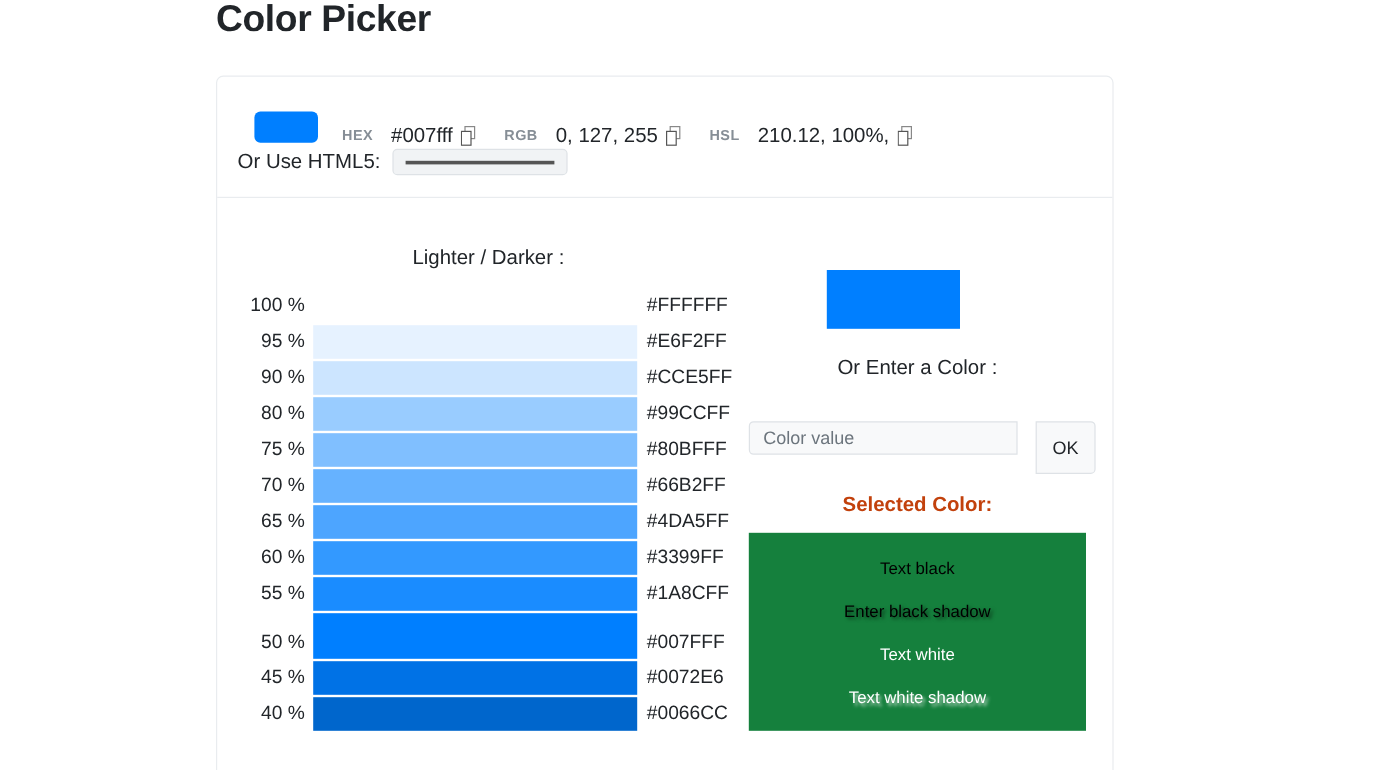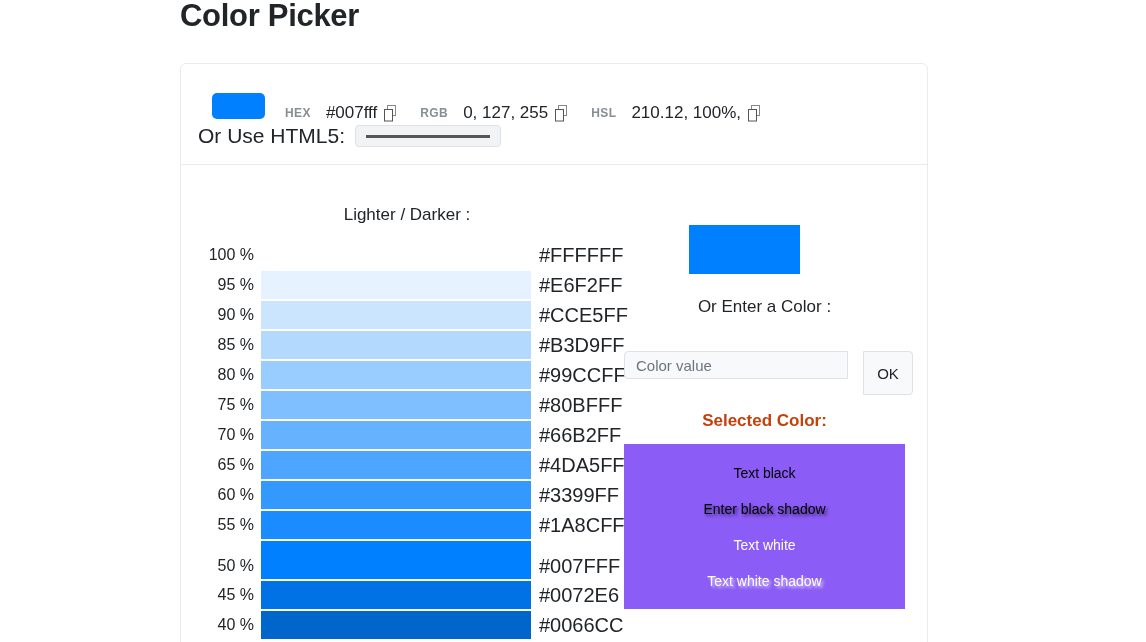--- a/index.html
+++ b/index.html
@@ -94,21 +94,21 @@
 
   .html5-row {
     position: absolute;
     left: 17px;
     top: 60px;
     display: flex;
     align-items: center;
   }
 
   .html5-label {
-    font-size: 21px;
+    font-size: 17px;
     color: #212529;
     margin-right: 10px;
     text-align: right;
   }
 
   .color-input {
     width: 146px;
     height: 22px;
     border: 1px solid #dee2e6;
     border-radius: 4px;
@@ -175,21 +175,21 @@
     position: absolute;
     left: 80px;
     top: 0;
     width: 270px;
     height: 100%;
   }
   .shade-hex {
     position: absolute;
     left: 358px;
     top: 0;
-    font-size: 20px;
+    font-size: 16px;
     color: #212529;
     line-height: 28px;
     white-space: nowrap;
   }
   .shade-row.base .shade-hex {
     line-height: 50px;
   }
 
   
   .right-col {
@@ -344,25 +344,20 @@
           <div class="shade-pct">95 %</div>
           <div class="shade-bar" style="background: rgb(230, 242, 255);"></div>
           <div class="shade-hex">#E6F2FF</div>
         </div>
         <div class="shade-row">
           <div class="shade-pct">90 %</div>
           <div class="shade-bar" style="background: rgb(204, 229, 255);"></div>
           <div class="shade-hex">#CCE5FF</div>
         </div>
         <div class="shade-row">
-          <div class="shade-pct">85 %</div>
-          <div class="shade-bar" style="background: rgb(179, 217, 255);"></div>
-          <div class="shade-hex">#B3D9FF</div>
-        </div>
-        <div class="shade-row">
           <div class="shade-pct">80 %</div>
           <div class="shade-bar" style="background: rgb(153, 204, 255);"></div>
           <div class="shade-hex">#99CCFF</div>
         </div>
         <div class="shade-row">
           <div class="shade-pct">75 %</div>
           <div class="shade-bar" style="background: rgb(128, 191, 255);"></div>
           <div class="shade-hex">#80BFFF</div>
         </div>
         <div class="shade-row">
@@ -408,21 +403,21 @@
 
       <div class="enter-color-label">Or Enter a Color :</div>
 
       <div class="input-group">
         <input class="color-value-input" type="text" placeholder="Color value" style="">
         <button class="ok-btn">OK</button>
       </div>
 
       <div class="selected-title">Selected Color:</div>
 
-      <div class="selected-box" id="selected-box" style="background: #8b5cf6;">
+      <div class="selected-box" id="selected-box" style="background: #15803d;">
           <div class="sel-line t-black">Text black</div>
           <div class="sel-line t-black-shadow">Enter black shadow</div>
           <div class="sel-line t-white">Text white</div>
           <div class="sel-line t-white-shadow">Text white shadow</div>
         </div>
 
     </div>
 
   </div>
 

